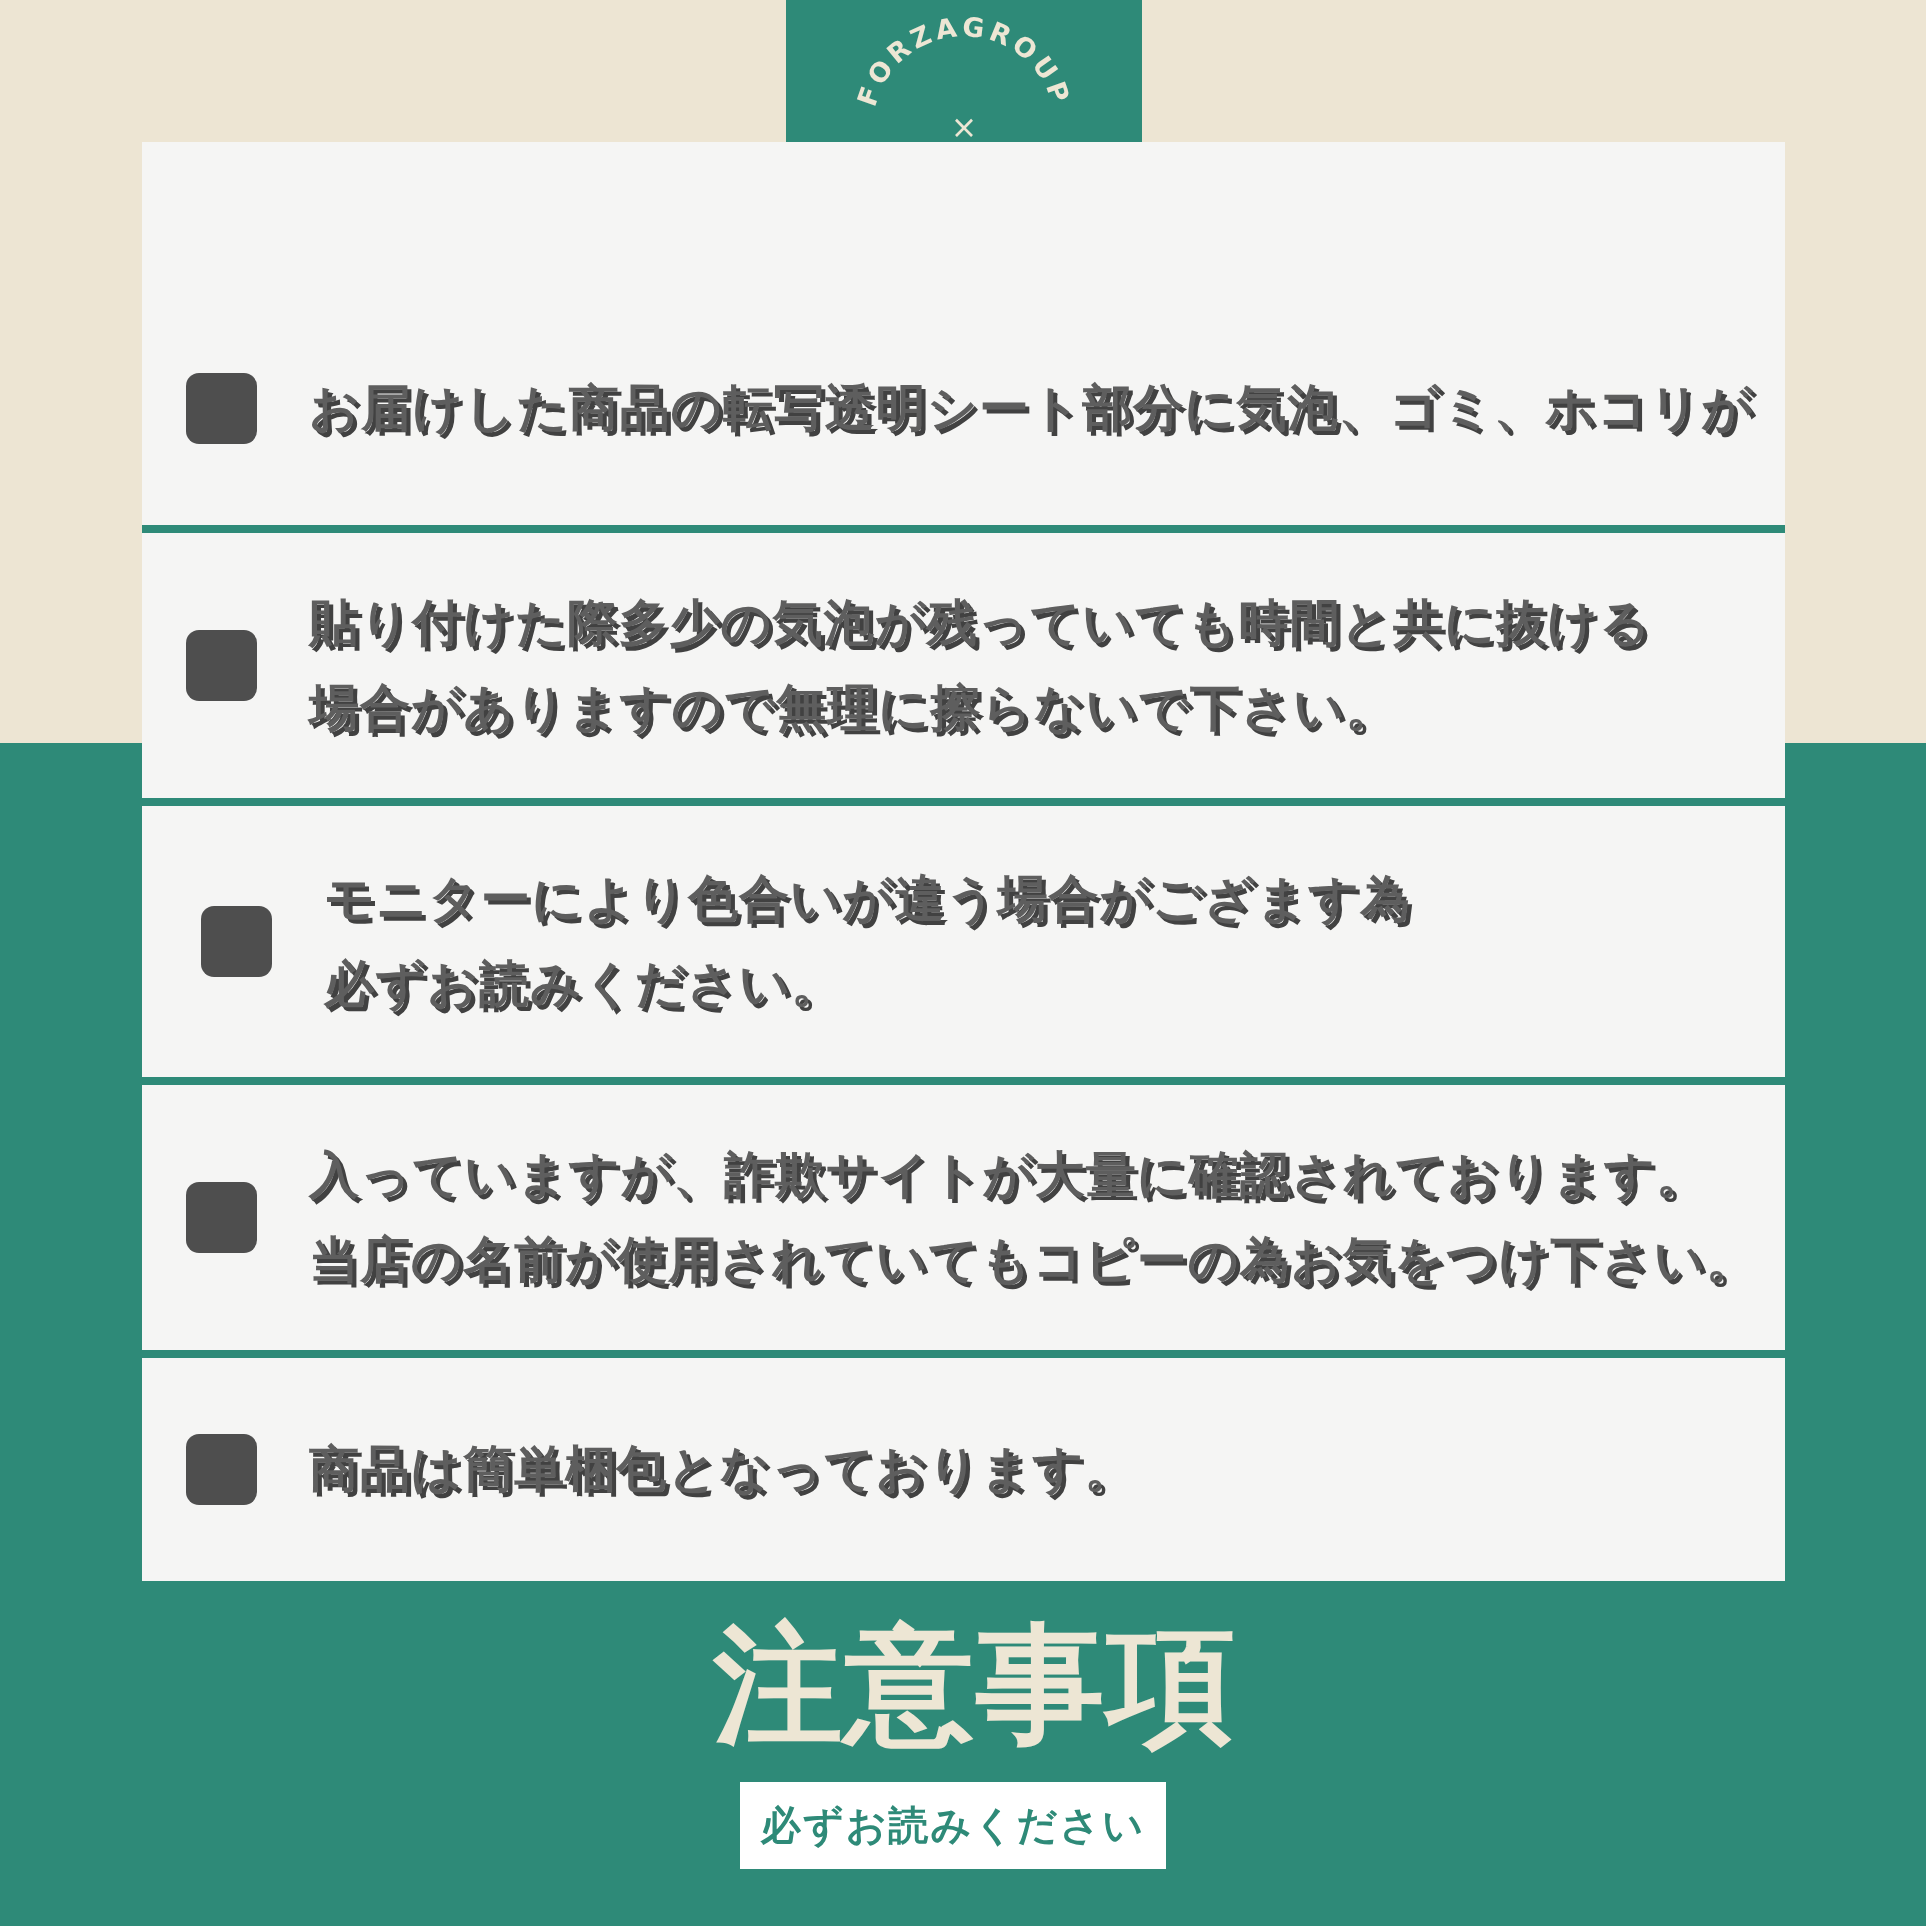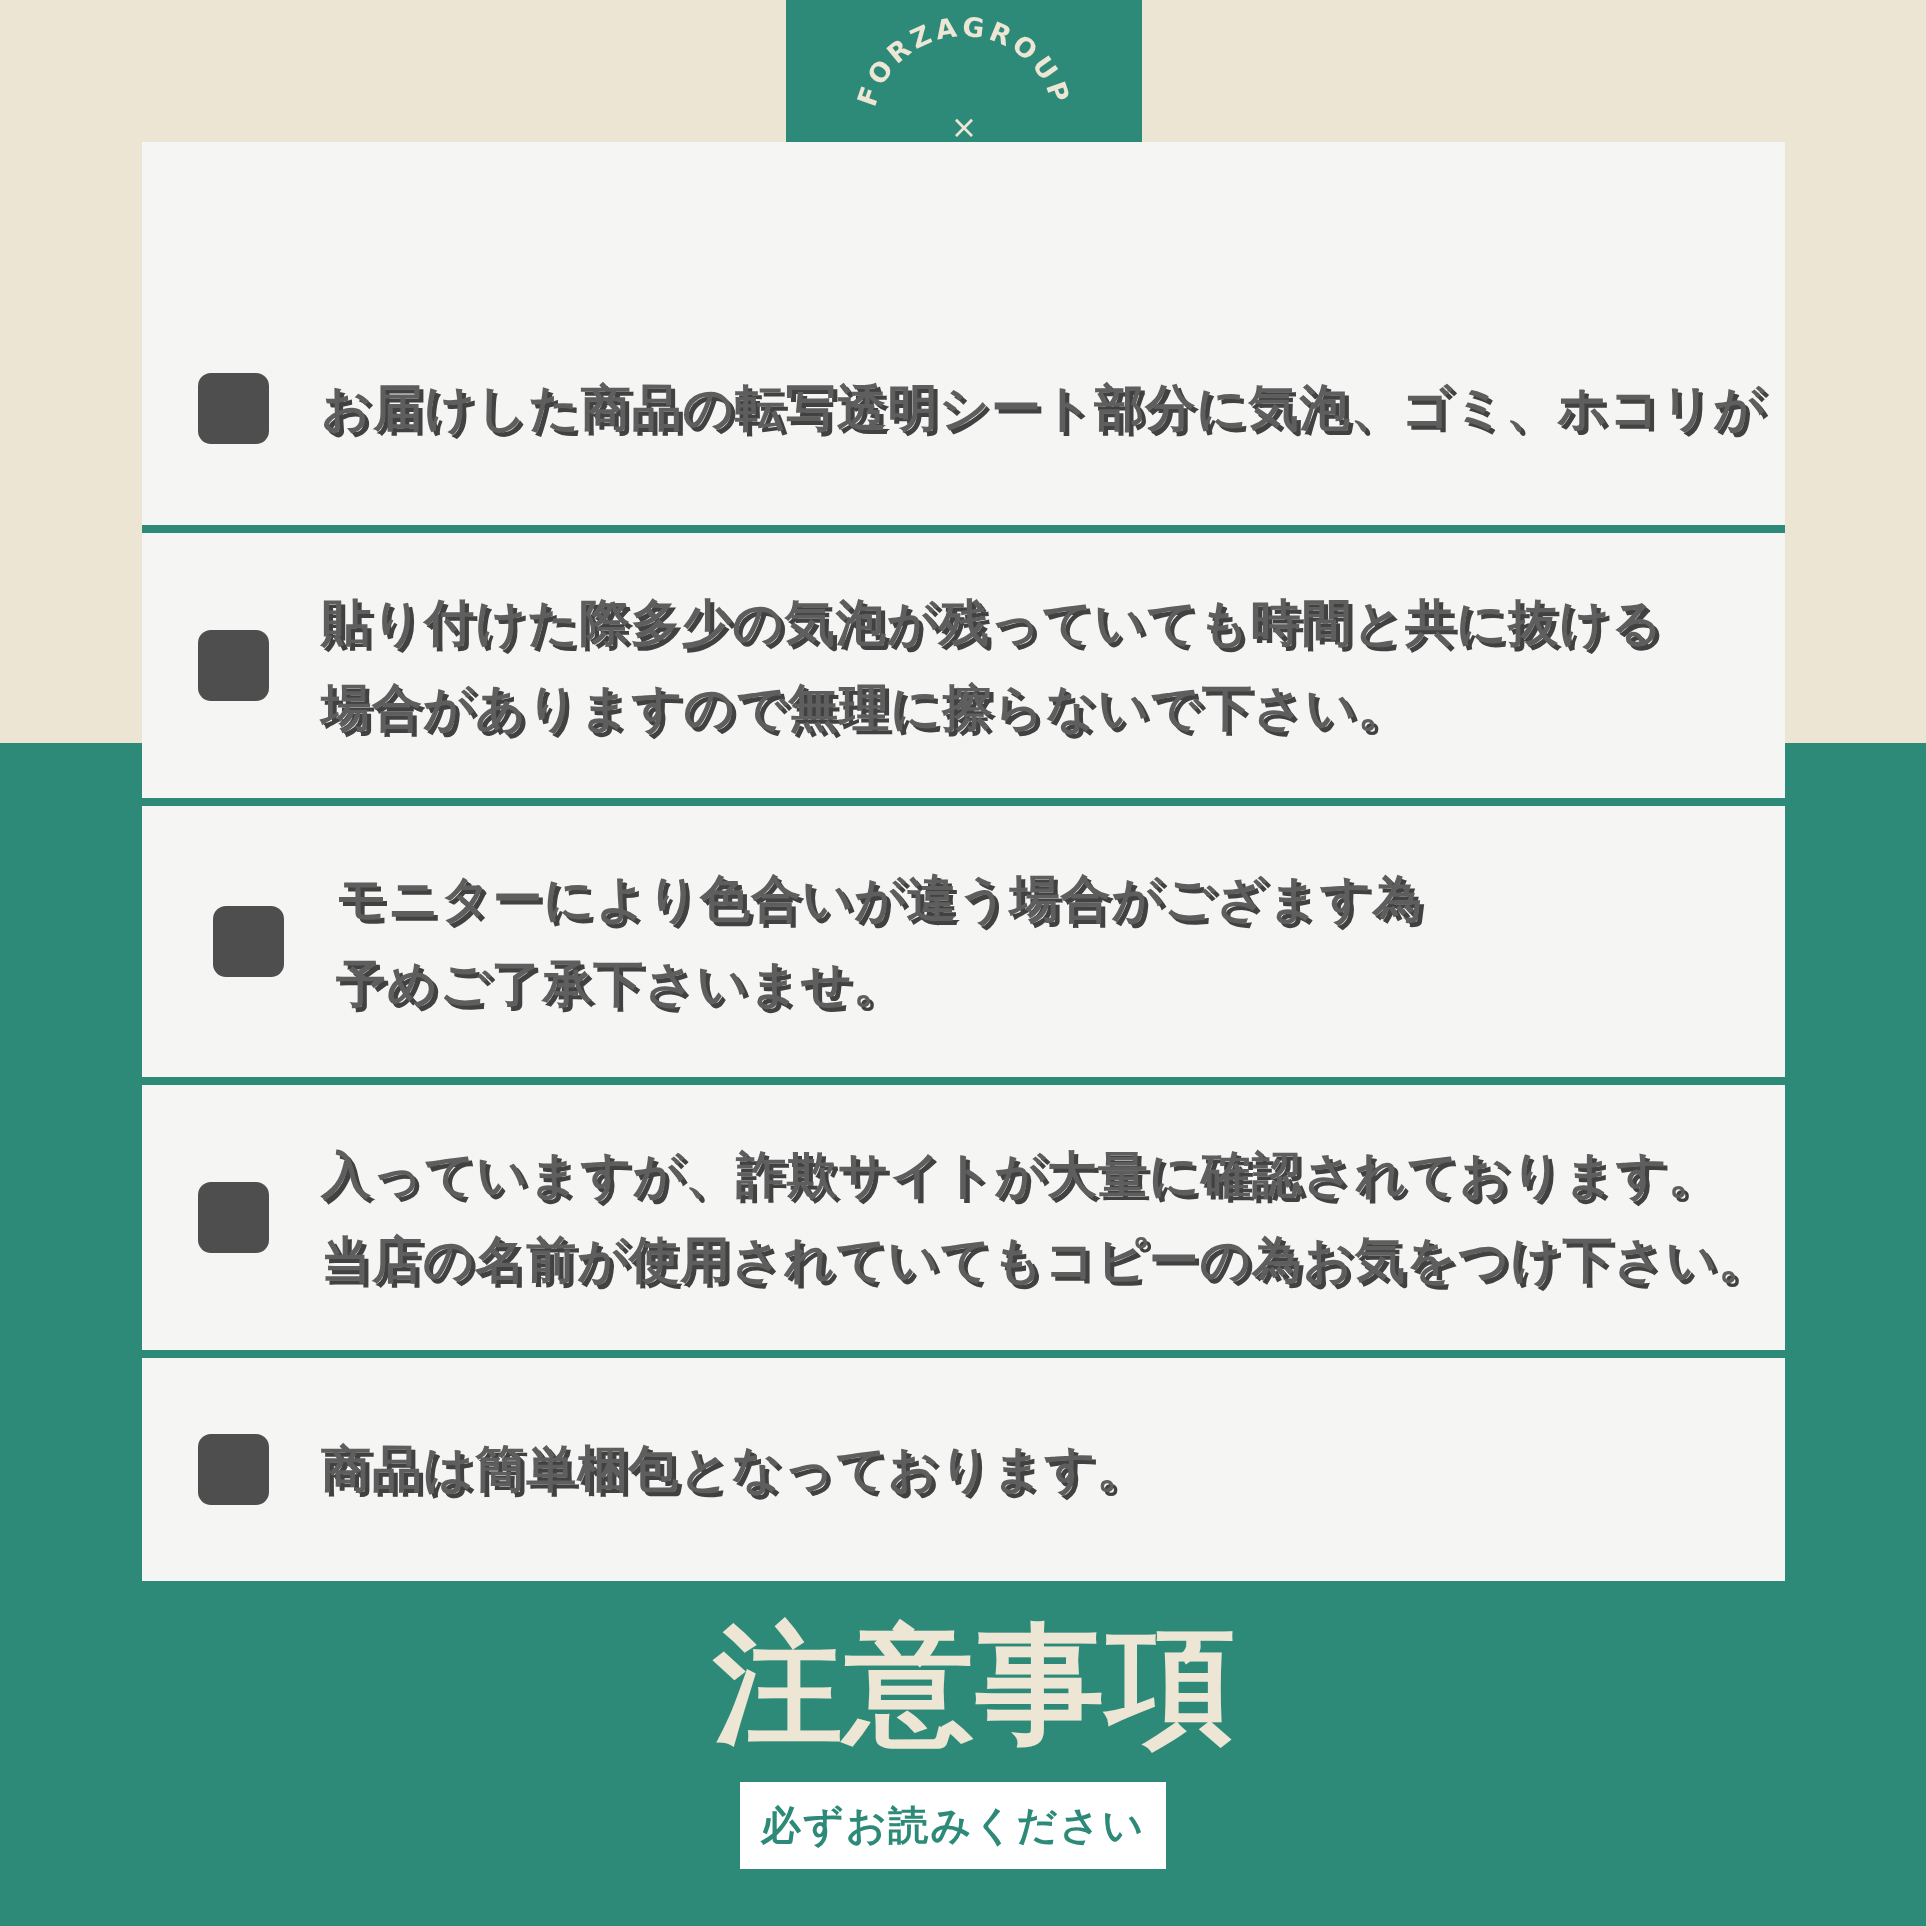--- a/index.html
+++ b/index.html
@@ -33,21 +33,21 @@
     background:#F5F5F4;
     display:flex;flex-direction:column;
     box-sizing:border-box;
   }
   .divider{
     height:8px;flex:0 0 auto;
     background:#2E8A78;
   }
   .row{
     display:flex;align-items:center;
-    padding-left:56px;
+    padding-left:44px;
     box-sizing:border-box;
     flex:0 0 auto;
   }
   .row-1{height:383px;padding-top:150px;}
   .row-2{height:265px;}
   .row-3{height:271px;margin-left:15px;}
   .row-4{height:265px;}
   .row-5{height:222px;}
   .bullet{
     width:71px;height:71px;flex:0 0 auto;
@@ -127,21 +127,21 @@
         <div>場合がありますので無理に擦らないで下さい。</div>
       </div>
     </div>
 
     <div class="divider"></div>
 
     <div class="row row-3">
       <div class="bullet"></div>
       <div class="notice-text">
         <div>モニターにより色合いが違う場合がござます為</div>
-        <div>予めご了承下さいませ。</div>
+        <div>必ずお読みください。</div>
       </div>
     </div>
 
     <div class="divider"></div>
 
     <div class="row row-4">
       <div class="bullet"></div>
       <div class="notice-text">
         <div>入っていますが、詐欺サイトが大量に確認されております。</div>
         <div>当店の名前が使用されていてもコピーの為お気をつけ下さい。</div>

